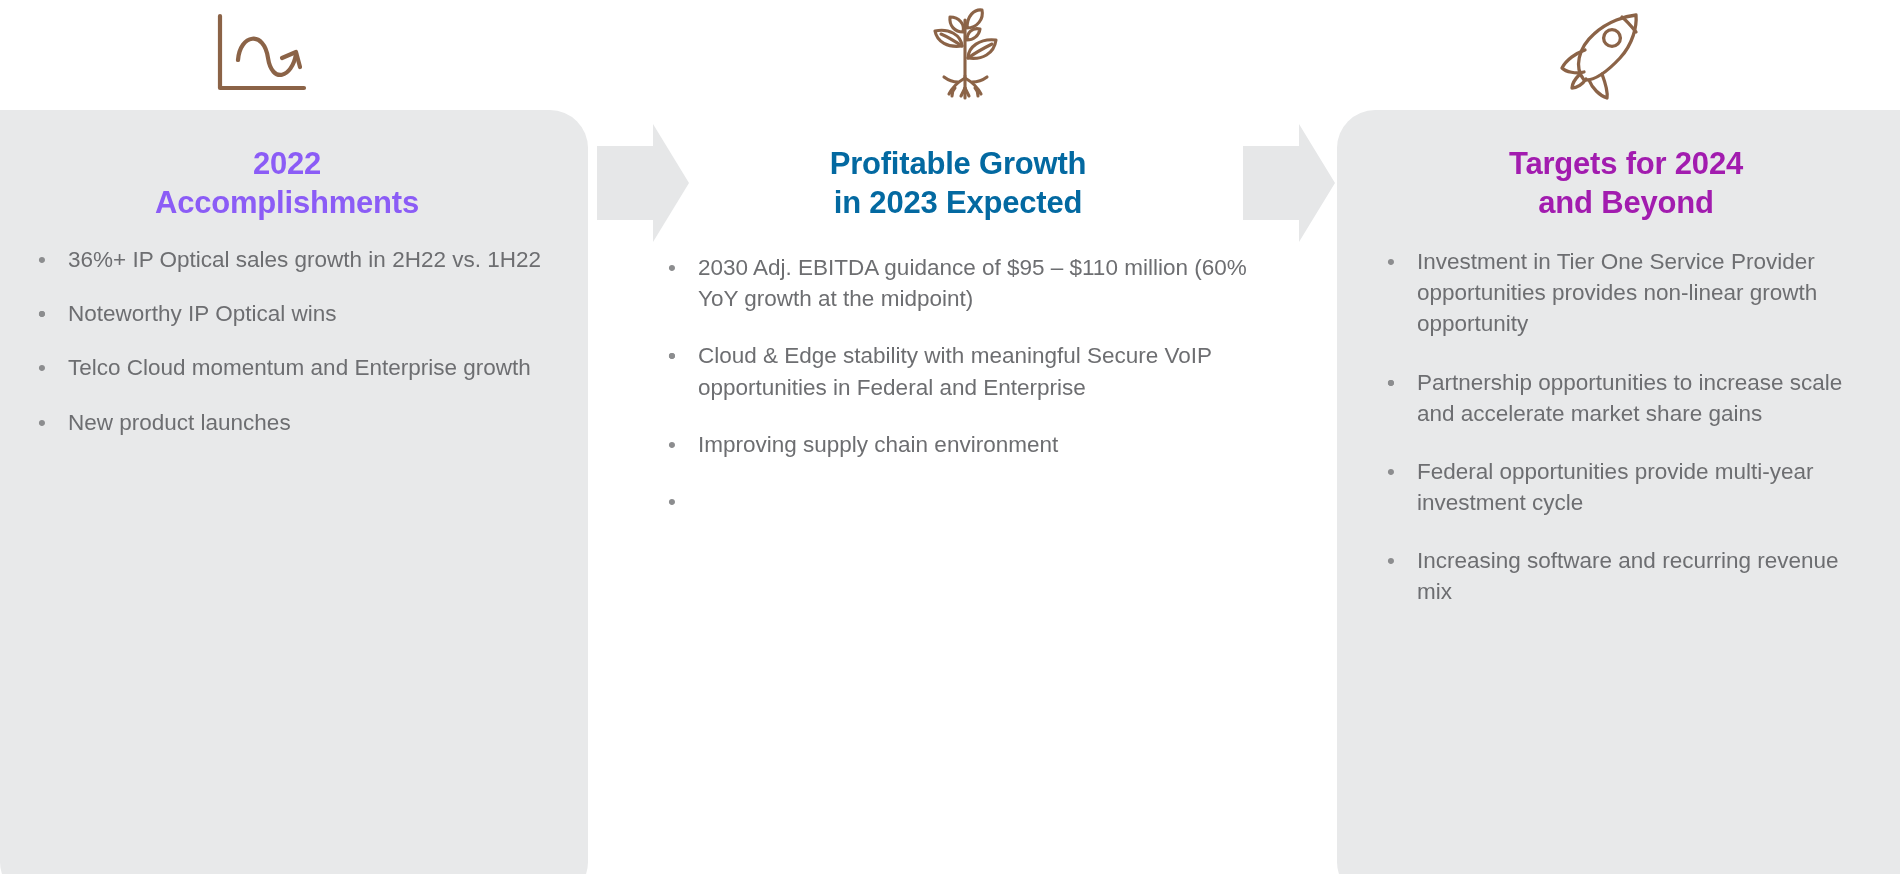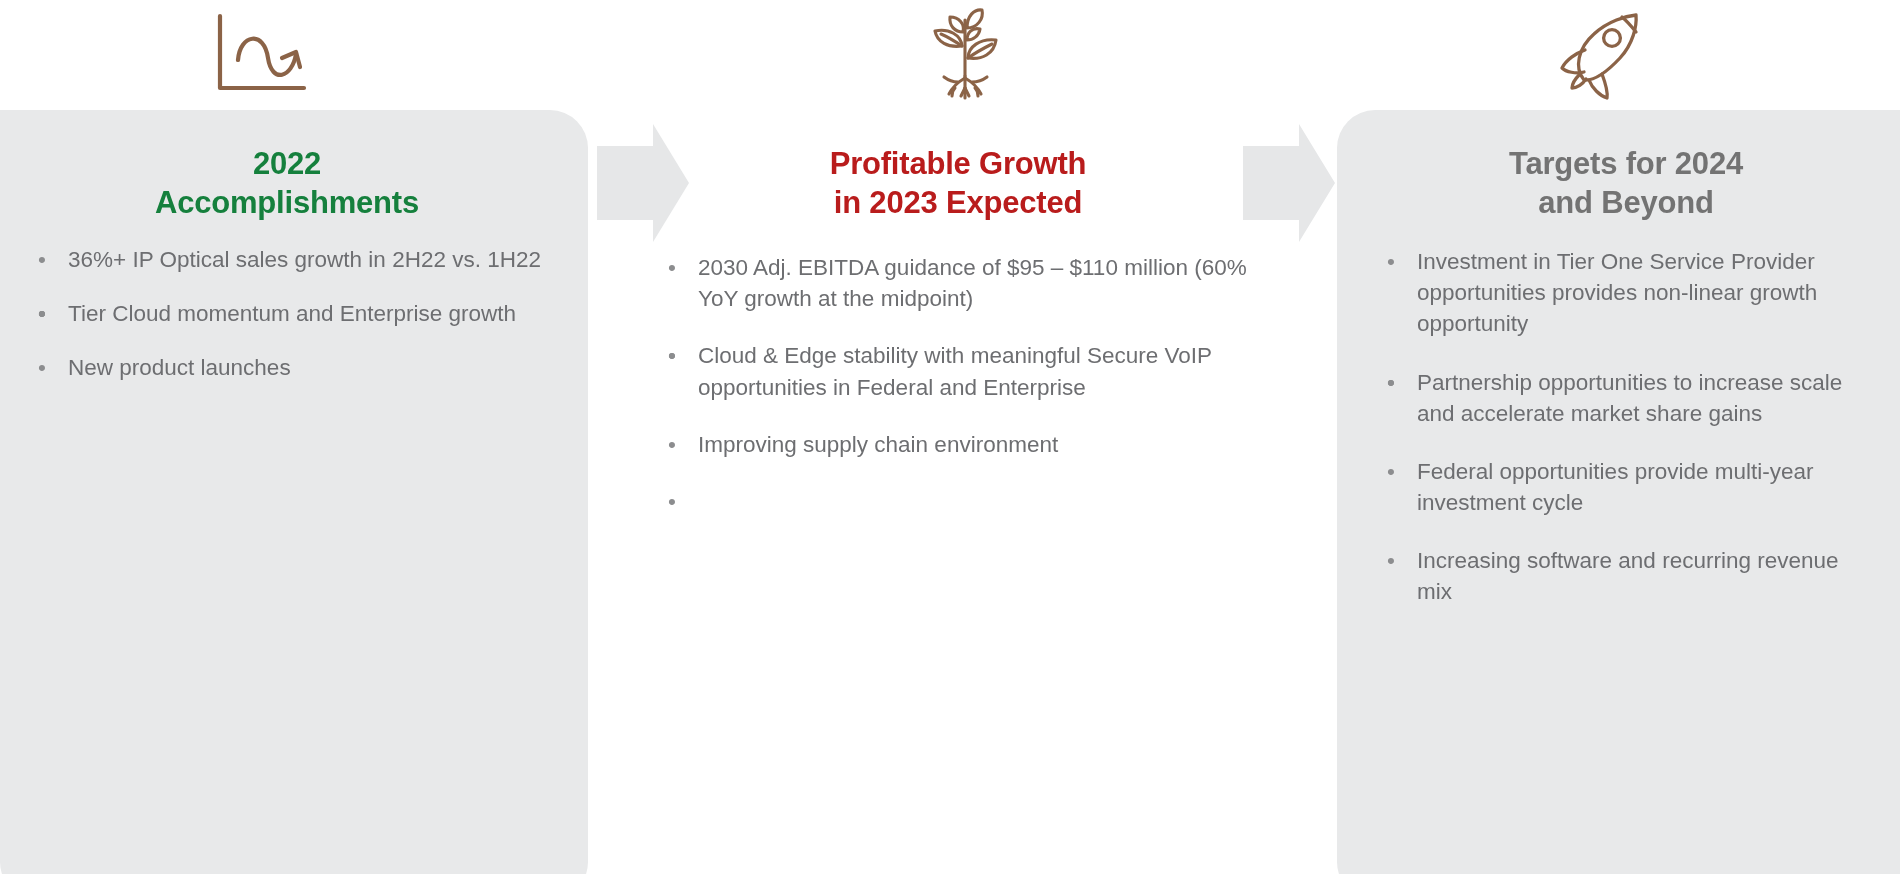--- a/index.html
+++ b/index.html
@@ -85,23 +85,23 @@
   .col.col3 { left: 1337px; width: 570px; padding: 26px 34px 0 42px; }
 
   .col-title {
     text-align: center;
     font-weight: bold;
     font-size: 31px;
     line-height: 1.26;
     letter-spacing: -0.2px;
     white-space: pre-line;
   }
-  .col1 .col-title { color: #15803d; margin-top: 8px; }
-  .col2 .col-title { color: #b91c1c; margin-top: 8px; }
-  .col3 .col-title { color: #737373; margin-top: 8px; }
+  .col1 .col-title { color: #8b5cf6; margin-top: 8px; }
+  .col2 .col-title { color: #0369a1; margin-top: 8px; }
+  .col3 .col-title { color: #a21caf; margin-top: 8px; }
 
   ul.bullets {
     list-style: none;
     margin-top: 24px;
   }
   ul.bullets li {
     position: relative;
     color: #6d6e71;
     font-size: 22.5px;
     line-height: 1.385;
@@ -203,24 +203,25 @@
     <ul class="bullets">
       <li>
         <span class="dot">•</span>
         <span>36%+ IP Optical sales growth in 2H22 vs. 1H22</span>
       </li>
       <li>
         <span class="dot">•</span>
       </li>
       <li>
         <span class="dot">•</span>
-      </li>
-      <li>
-        <span class="dot">•</span>
-        <span>Tier Cloud momentum and Enterprise growth</span>
+        <span>Noteworthy IP Optical wins</span>
+      </li>
+      <li>
+        <span class="dot">•</span>
+        <span>Telco Cloud momentum and Enterprise growth</span>
       </li>
       <li>
         <span class="dot">•</span>
         <span>New product launches</span>
       </li>
     </ul>
   </div>
 
   <div class="col col2">
     <div class="col-title">Profitable Growth

